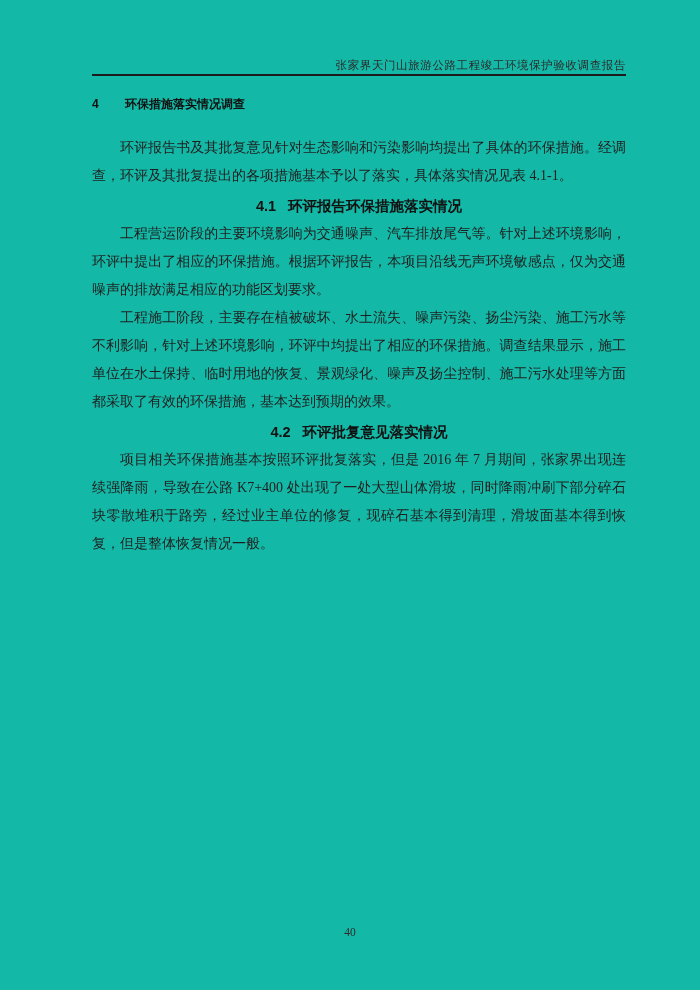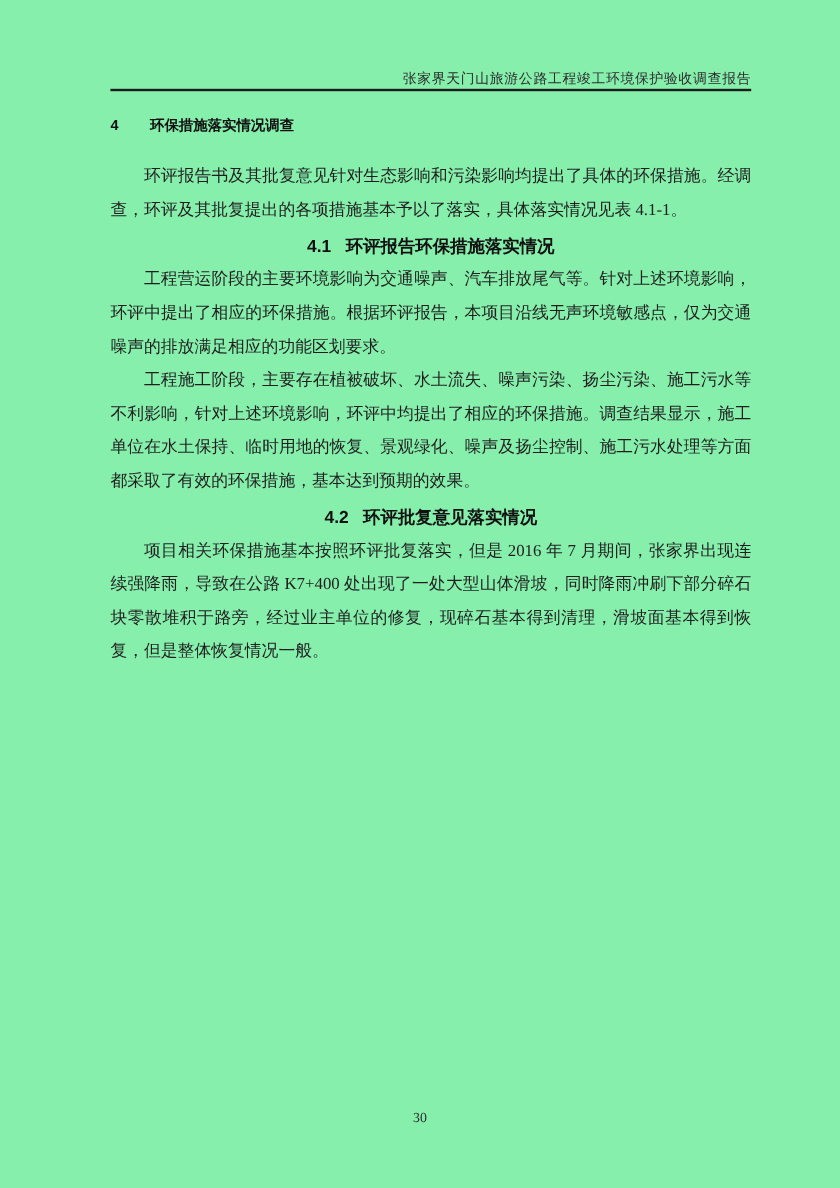--- a/index.html
+++ b/index.html
@@ -4,21 +4,21 @@
 <style>
   html, body {
     margin: 0;
     padding: 0;
     background: #ffffff;
   }
   .page {
     position: relative;
     width: 700px;
     height: 990px;
-    background: #86efac;
+    background: #14b8a6;
     overflow: hidden;
     font-family: "Liberation Serif", "DejaVu Serif", serif;
     color: #1e1e1e;
   }
   .running-header {
     position: absolute;
     top: 58px;
     right: 74px;
     font-size: 11.5px;
     letter-spacing: 0.6px;
@@ -107,15 +107,15 @@
 
     <h2 class="sec">
       <span class="num">4.2</span>
       <span>环评批复意见落实情况</span>
     </h2>
 
     <p class="body">项目相关环保措施基本按照环评批复落实，但是 2016 年 7 月期间，张家界出现连续强降雨，导致在公路 K7+400 处出现了一处大型山体滑坡，同时降雨冲刷下部分碎石块零散堆积于路旁，经过业主单位的修复，现碎石基本得到清理，滑坡面基本得到恢复，但是整体恢复情况一般。</p>
 
   </div>
 
-  <div class="page-number">30</div>
+  <div class="page-number">40</div>
 
 </div>
 
 </body></html>

